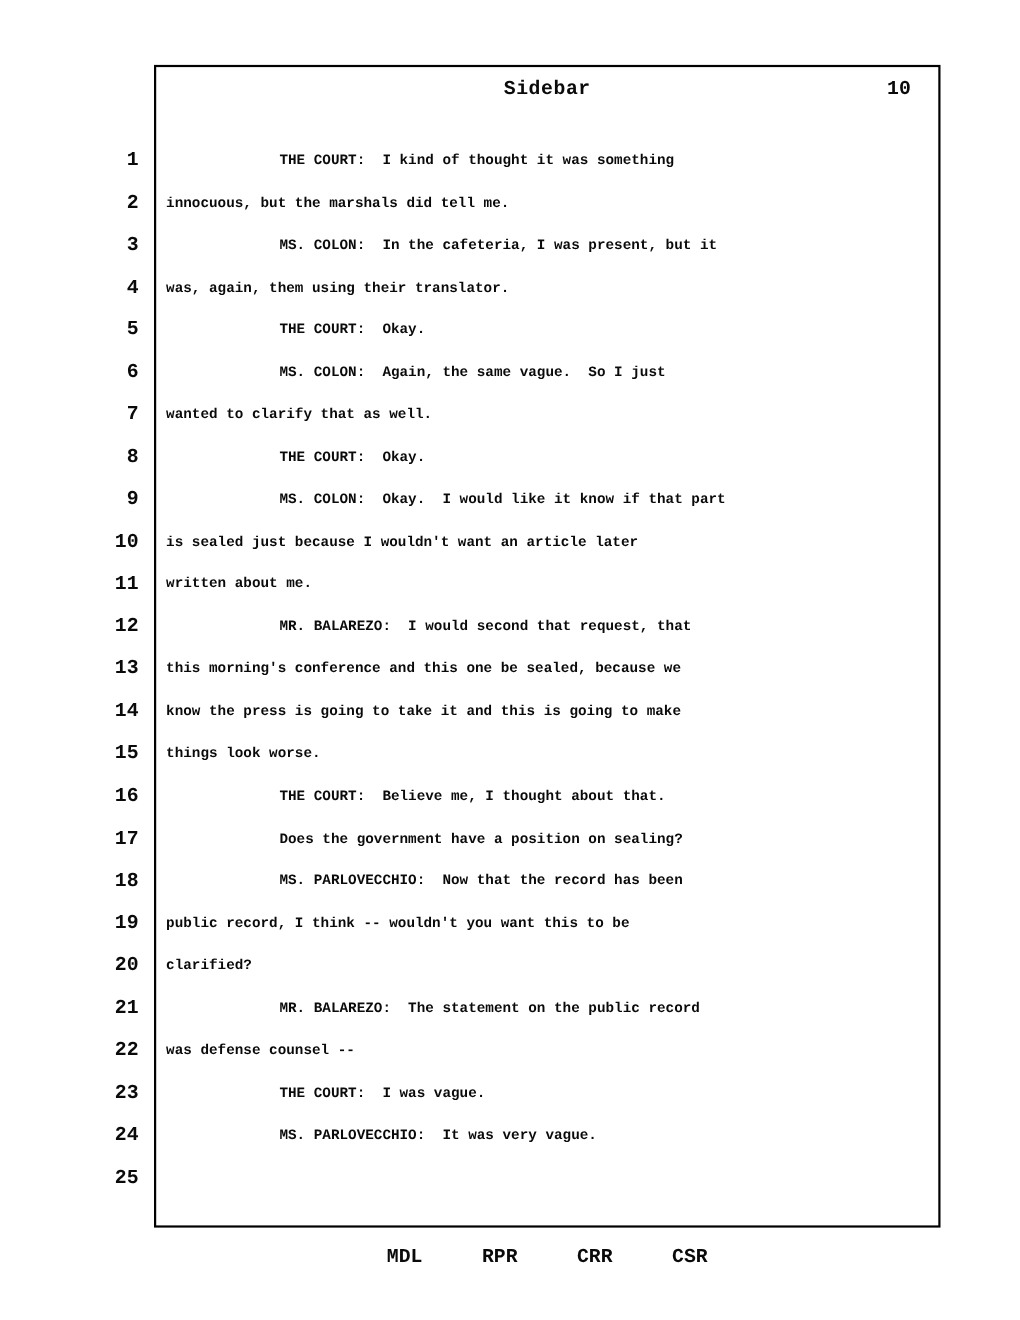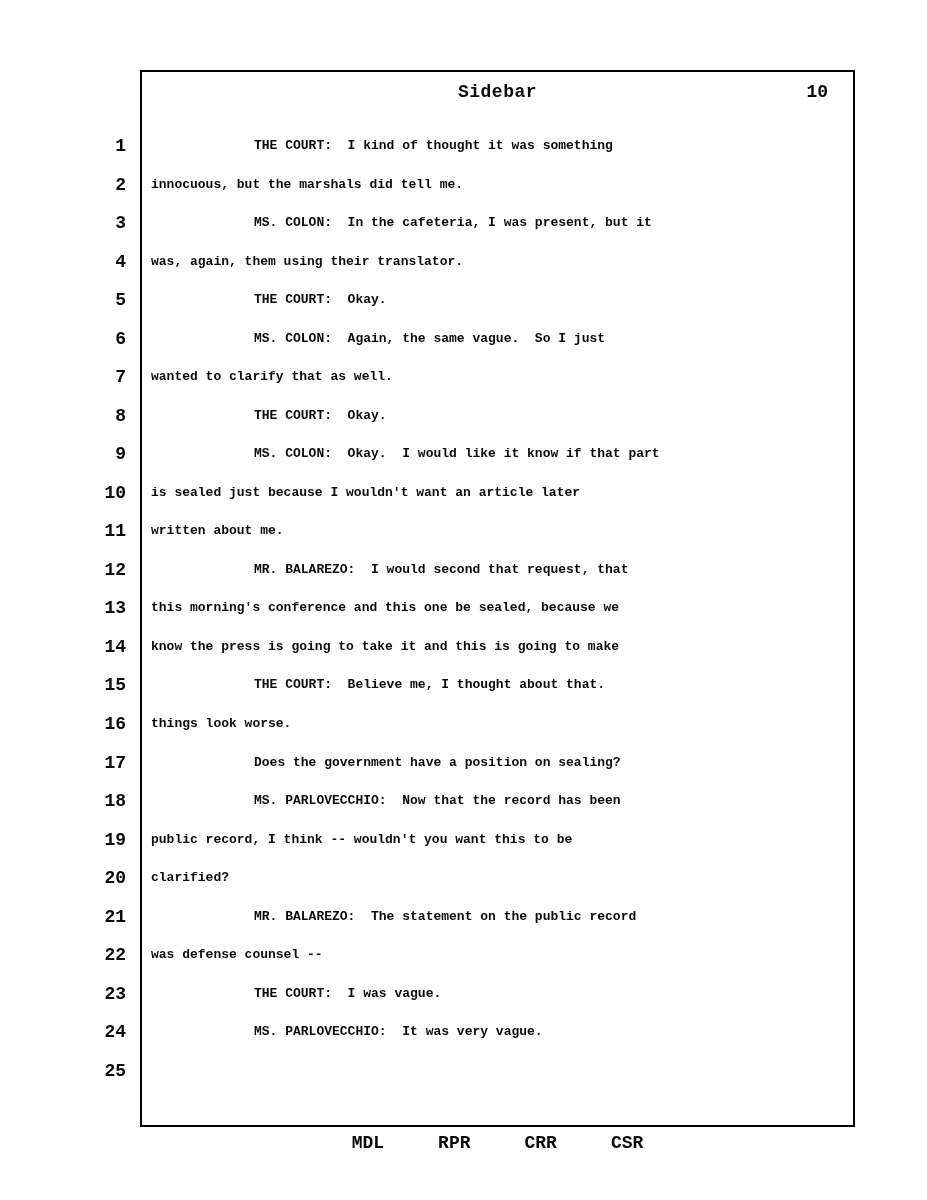--- a/index.html
+++ b/index.html
@@ -12,21 +12,21 @@
     height: 1200px;
     position: relative;
     font-family: "Liberation Mono", "DejaVu Sans Mono", monospace;
     font-weight: 700;
     color: #0a0a0a;
     overflow: hidden;
   }
   .frame {
     position: absolute;
     left: 140px;
-    top: 70px;
+    top: 59px;
     width: 715px;
     height: 1057px;
     border: 2px solid #000000;
     box-sizing: border-box;
     background: #ffffff;
   }
   .header-title {
     position: absolute;
     top: 10px;
     left: 0;
@@ -124,22 +124,22 @@
     <div class="ln-text indent">THE COURT:  Okay.</div>
     <div class="ln-text indent">MS. COLON:  Again, the same vague.  So I just</div>
     <div class="ln-text">wanted to clarify that as well.</div>
     <div class="ln-text indent">THE COURT:  Okay.</div>
     <div class="ln-text indent">MS. COLON:  Okay.  I would like it know if that part</div>
     <div class="ln-text">is sealed just because I wouldn't want an article later</div>
     <div class="ln-text">written about me.</div>
     <div class="ln-text indent">MR. BALAREZO:  I would second that request, that</div>
     <div class="ln-text">this morning's conference and this one be sealed, because we</div>
     <div class="ln-text">know the press is going to take it and this is going to make</div>
+    <div class="ln-text">things look worse.</div>
     <div class="ln-text indent">THE COURT:  Believe me, I thought about that.</div>
-    <div class="ln-text">things look worse.</div>
     <div class="ln-text indent">Does the government have a position on sealing?</div>
     <div class="ln-text indent">MS. PARLOVECCHIO:  Now that the record has been</div>
     <div class="ln-text">public record, I think -- wouldn't you want this to be</div>
     <div class="ln-text">clarified?</div>
     <div class="ln-text indent">MR. BALAREZO:  The statement on the public record</div>
     <div class="ln-text">was defense counsel --</div>
     <div class="ln-text indent">THE COURT:  I was vague.</div>
     <div class="ln-text indent">MS. PARLOVECCHIO:  It was very vague.</div>
   </div>
 

